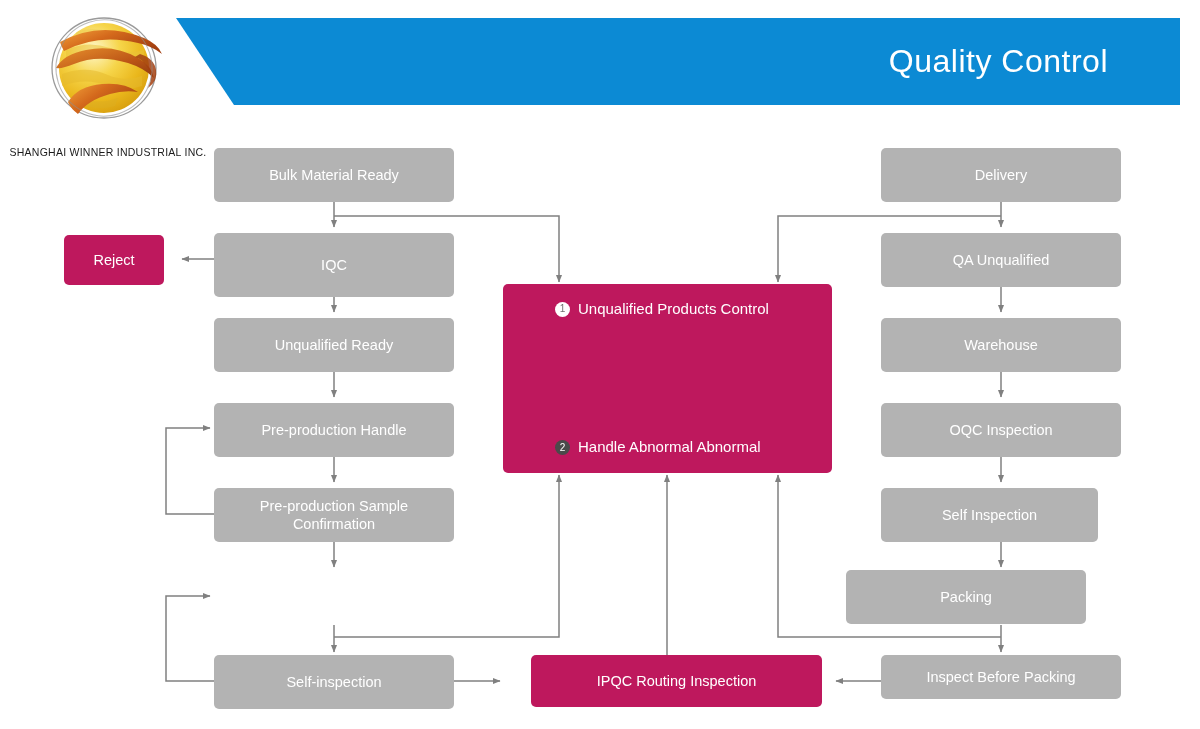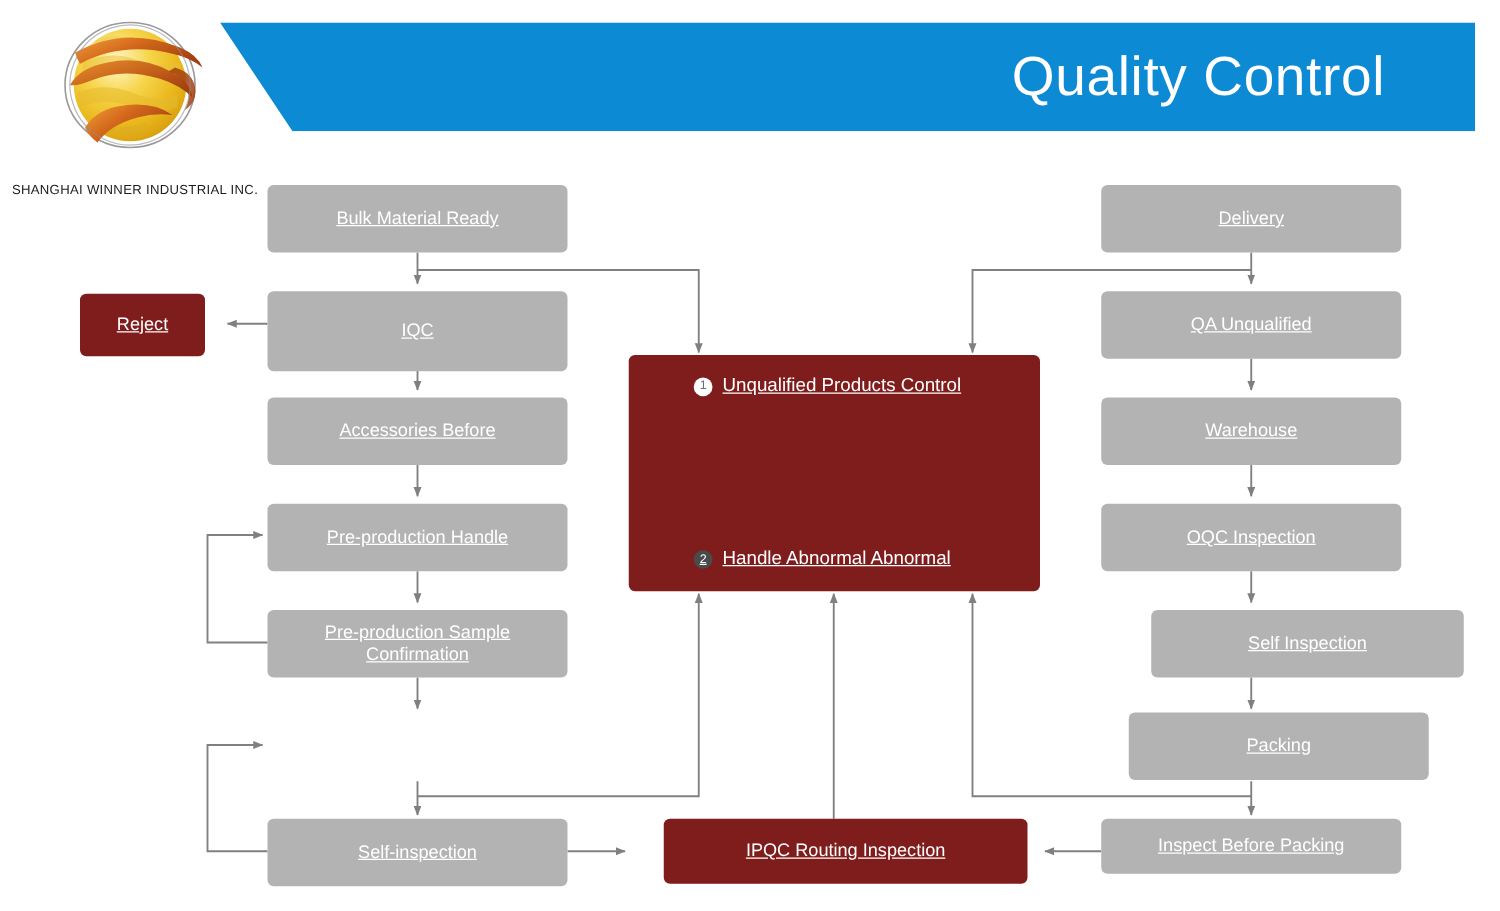--- a/index.html
+++ b/index.html
@@ -56,21 +56,21 @@
     width: 1004px;
     height: 87px;
   }
   .banner-title {
     position: absolute;
     right: 72px;
     top: 0;
     height: 87px;
     line-height: 87px;
     color: #ffffff;
-    font-size: 44px;
+    font-size: 32px;
     font-weight: normal;
     letter-spacing: 0.5px;
     white-space: nowrap;
     font-family: "Liberation Sans", sans-serif;
   }
 
   
   .node {
     position: absolute;
     box-sizing: border-box;
@@ -78,24 +78,23 @@
     display: flex;
     align-items: center;
     justify-content: center;
     text-align: center;
     color: #ffffff;
     font-size: 14.5px;
     line-height: 1.25;
     padding: 4px 8px;
     font-family: "Liberation Sans", sans-serif;
     user-select: none;
-    text-decoration: underline;
   }
   .node.light { background: #b3b3b3; }
-  .node.dark  { background: #7f1d1d; }
+  .node.dark  { background: #be185d; }
 
   .node.center {
     align-items: stretch;
     justify-content: flex-start;
     flex-direction: column;
     padding: 14px 0 14px 0;
   }
   .center-line {
     display: flex;
     align-items: center;
@@ -226,21 +225,21 @@
     </g>
   </svg>
 
   <div class="node light" style="left:214px;  top:148px; width:240px; height:54px;">
     <span>Bulk Material Ready</span>
   </div>
   <div class="node light" style="left:214px;  top:233px; width:240px; height:64px;">
     <span>IQC</span>
   </div>
   <div class="node light" style="left:214px;  top:318px; width:240px; height:54px;">
-    <span>Accessories Before</span>
+    <span>Unqualified Ready</span>
   </div>
   <div class="node light" style="left:214px;  top:403px; width:240px; height:54px;">
     <span>Pre-production Handle</span>
   </div>
   <div class="node light" style="left:214px;  top:488px; width:240px; height:54px;">
     <span>Pre-production Sample Confirmation</span>
   </div>
   <div class="node light" style="left:214px;  top:655px; width:240px; height:54px;">
     <span>Self-inspection</span>
   </div>
@@ -269,23 +268,23 @@
   </div>
   <div class="node light" style="left:881px; top:233px; width:240px; height:54px;">
     <span>QA Unqualified</span>
   </div>
   <div class="node light" style="left:881px; top:318px; width:240px; height:54px;">
     <span>Warehouse</span>
   </div>
   <div class="node light" style="left:881px; top:403px; width:240px; height:54px;">
     <span>OQC Inspection</span>
   </div>
-  <div class="node light" style="left:881px; top:488px; width:250px; height:54px;margin-left:40px;">
+  <div class="node light" style="left:881px; top:488px; width:217px; height:54px;">
     <span>Self Inspection</span>
   </div>
-  <div class="node light" style="left:903px; top:570px; width:240px; height:54px;">
+  <div class="node light" style="left:846px; top:570px; width:240px; height:54px;">
     <span>Packing</span>
   </div>
   <div class="node light" style="left:881px; top:655px; width:240px; height:44px;">
     <span>Inspect Before Packing</span>
   </div>
 
 </div>
 
 </body></html>

